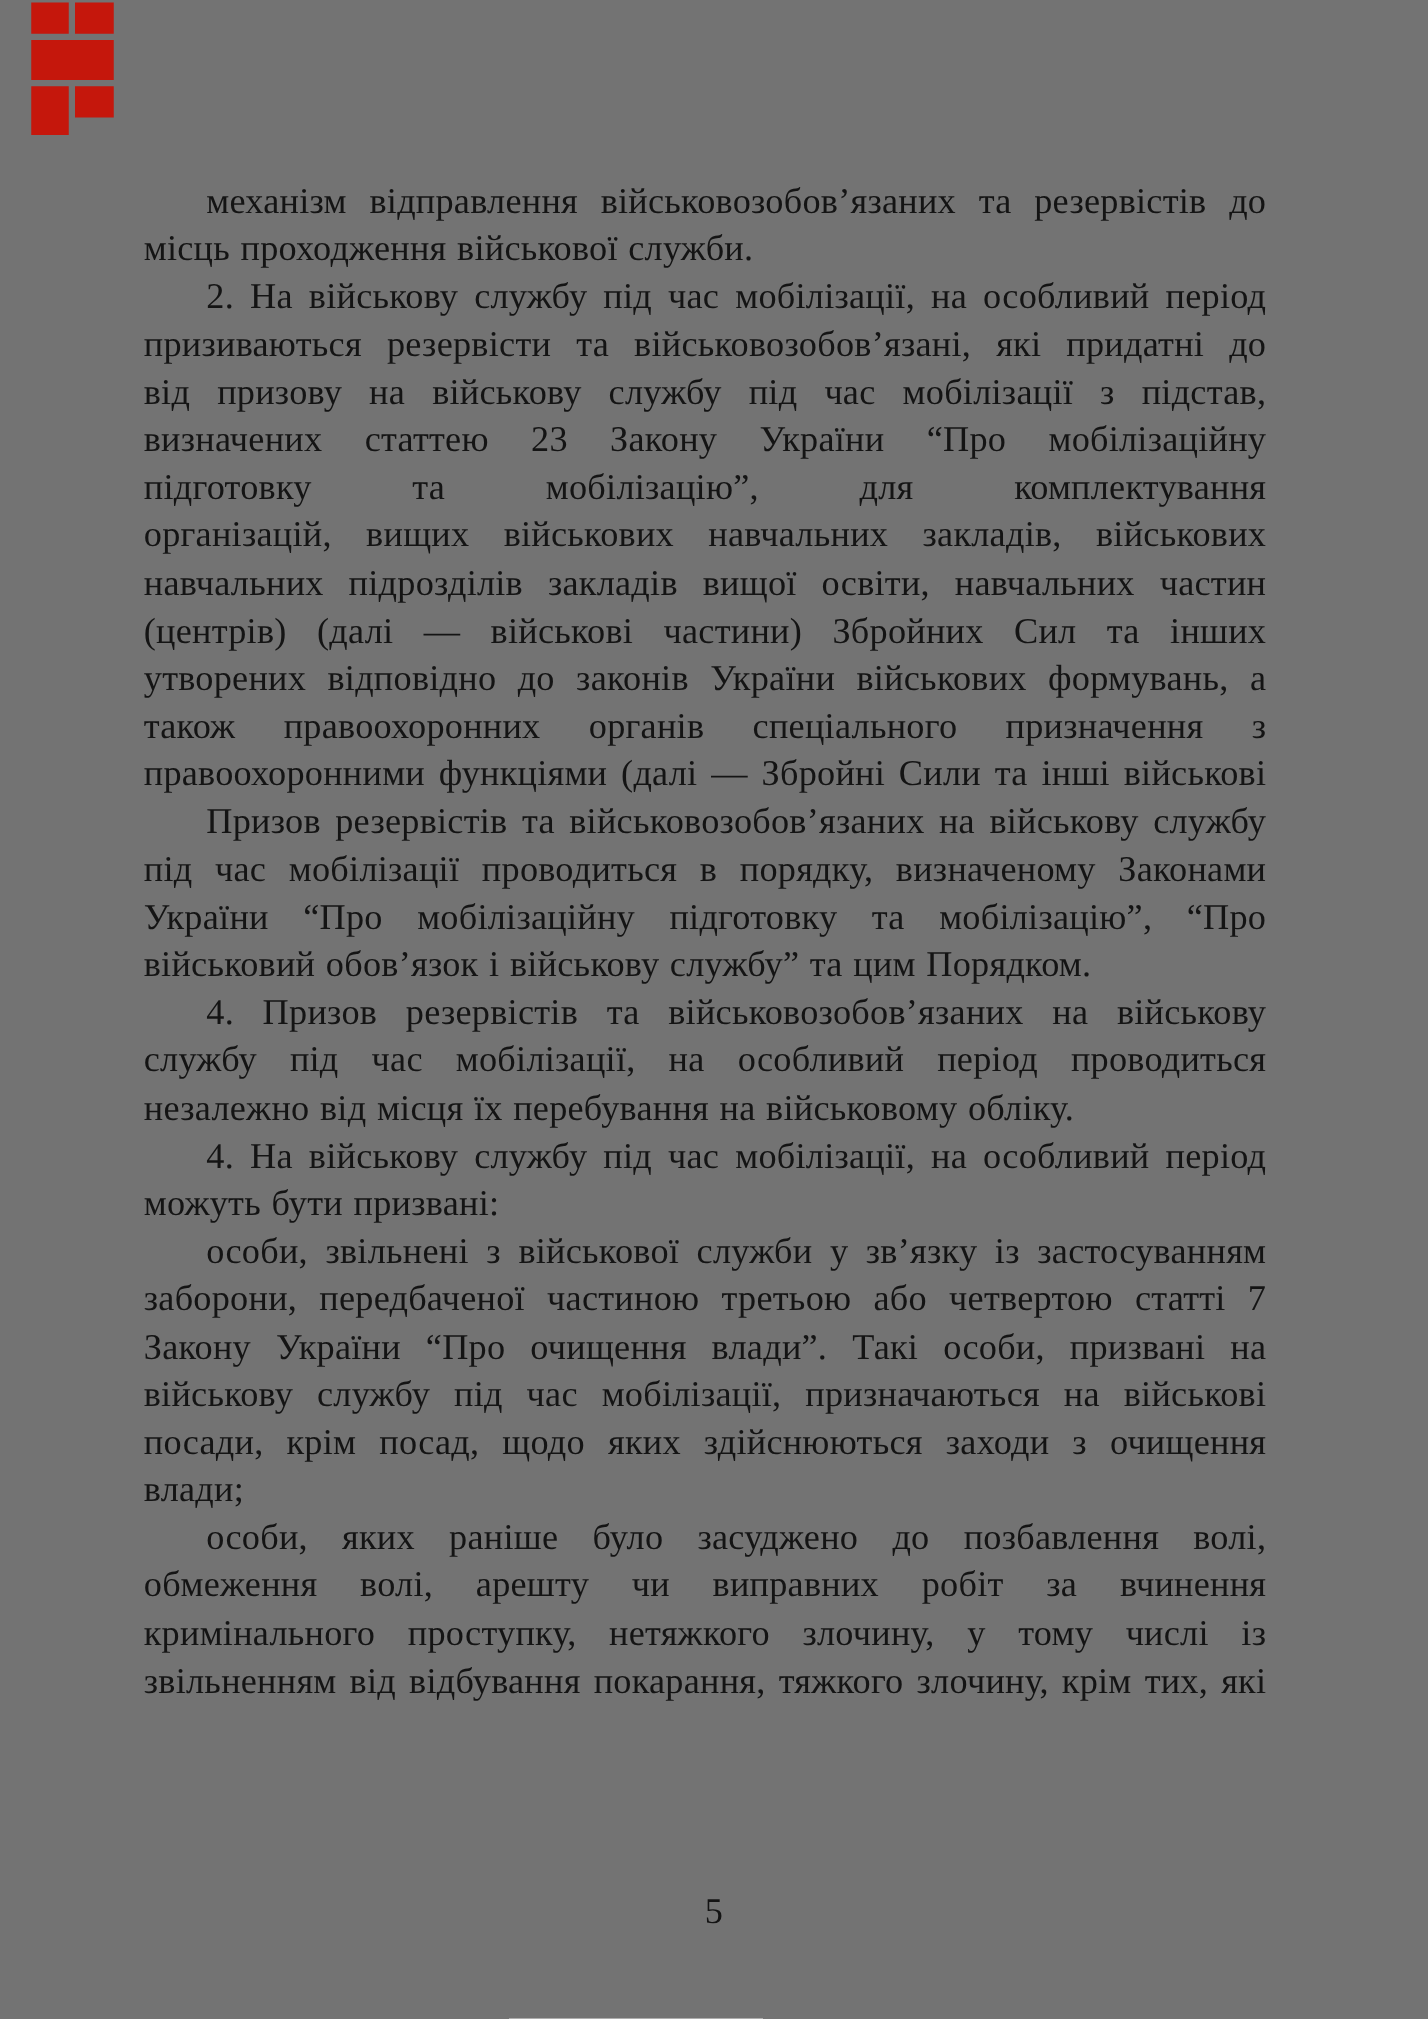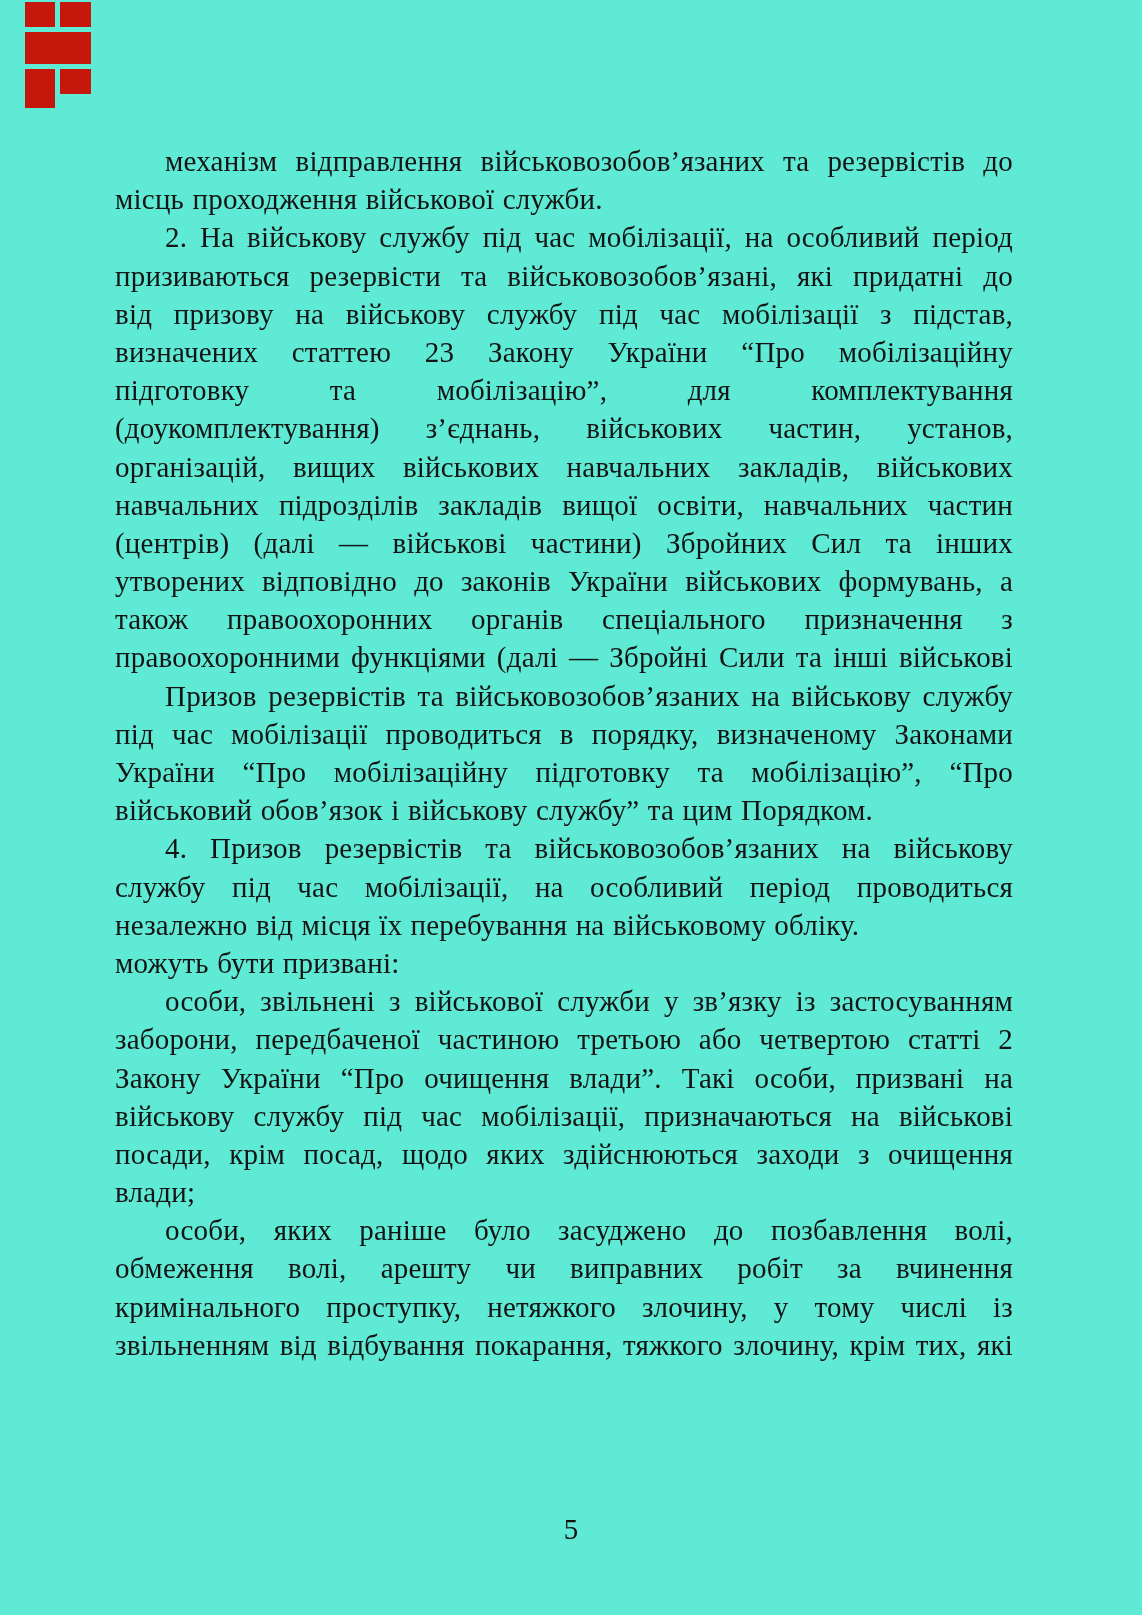--- a/index.html
+++ b/index.html
@@ -4,21 +4,21 @@
 <style>
   html, body {
     margin: 0;
     padding: 0;
     background: #ffffff;
   }
   #page {
     position: relative;
     width: 1142px;
     height: 1615px;
-    background: #5eead4;
+    background: #737373;
     overflow: hidden;
     font-family: "Liberation Serif", "DejaVu Serif", serif;
     color: #141414;
   }
   
   #stamp { position: absolute; left: 0; top: 0; }
   .stamp-block { position: absolute; }
   
   #textcol {
     position: absolute;
@@ -62,37 +62,37 @@
       <div class="stamp-block" style="left: 60px; top: 69px; width: 31px; height: 25px; background: rgb(197, 23, 12);"></div>
     </div>
   <div id="textcol">
       <div class="line first">механізм відправлення військовозобов’язаних та резервістів до</div>
       <div class="line lastleft">місць проходження військової служби.</div>
       <div class="line first">2.  На військову службу під час мобілізації, на особливий період</div>
       <div class="line">призиваються резервісти та військовозобов’язані, які придатні до</div>
       <div class="line">від призову на військову службу під час мобілізації з підстав,</div>
       <div class="line">визначених статтею 23 Закону України “Про мобілізаційну</div>
       <div class="line">підготовку та мобілізацію”, для комплектування</div>
-      <div class="line">(доукомплектування) з’єднань, військових частин, установ,</div>
       <div class="line">організацій, вищих військових навчальних закладів, військових</div>
       <div class="line">навчальних підрозділів закладів вищої освіти, навчальних частин</div>
       <div class="line">(центрів) (далі — військові частини) Збройних Сил та інших</div>
       <div class="line">утворених відповідно до законів України військових формувань, а</div>
       <div class="line">також правоохоронних органів спеціального призначення з</div>
       <div class="line">правоохоронними функціями (далі — Збройні Сили та інші військові</div>
       <div class="line first">Призов резервістів та військовозобов’язаних на військову службу</div>
       <div class="line">під час мобілізації проводиться в порядку, визначеному Законами</div>
       <div class="line">України “Про мобілізаційну підготовку та мобілізацію”, “Про</div>
       <div class="line lastleft">військовий обов’язок і військову службу” та цим Порядком.</div>
       <div class="line first">4. Призов резервістів та військовозобов’язаних на військову</div>
       <div class="line">службу під час мобілізації, на особливий період проводиться</div>
       <div class="line lastleft">незалежно від місця їх перебування на військовому обліку.</div>
+      <div class="line first">4.  На військову службу під час мобілізації, на особливий період</div>
       <div class="line lastleft">можуть бути призвані:</div>
       <div class="line first">особи, звільнені з військової служби у зв’язку із застосуванням</div>
-      <div class="line">заборони, передбаченої частиною третьою або четвертою статті 2</div>
+      <div class="line">заборони, передбаченої частиною третьою або четвертою статті 7</div>
       <div class="line">Закону України “Про очищення влади”. Такі особи, призвані на</div>
       <div class="line">військову службу під час мобілізації, призначаються на військові</div>
       <div class="line">посади, крім посад, щодо яких здійснюються заходи з очищення</div>
       <div class="line lastleft">влади;</div>
       <div class="line first">особи, яких раніше було засуджено до позбавлення волі,</div>
       <div class="line">обмеження волі, арешту чи виправних робіт за вчинення</div>
       <div class="line">кримінального проступку, нетяжкого злочину, у тому числі із</div>
       <div class="line">звільненням від відбування покарання, тяжкого злочину, крім тих, які</div>
     </div>
   <div id="pagenum">5</div>

